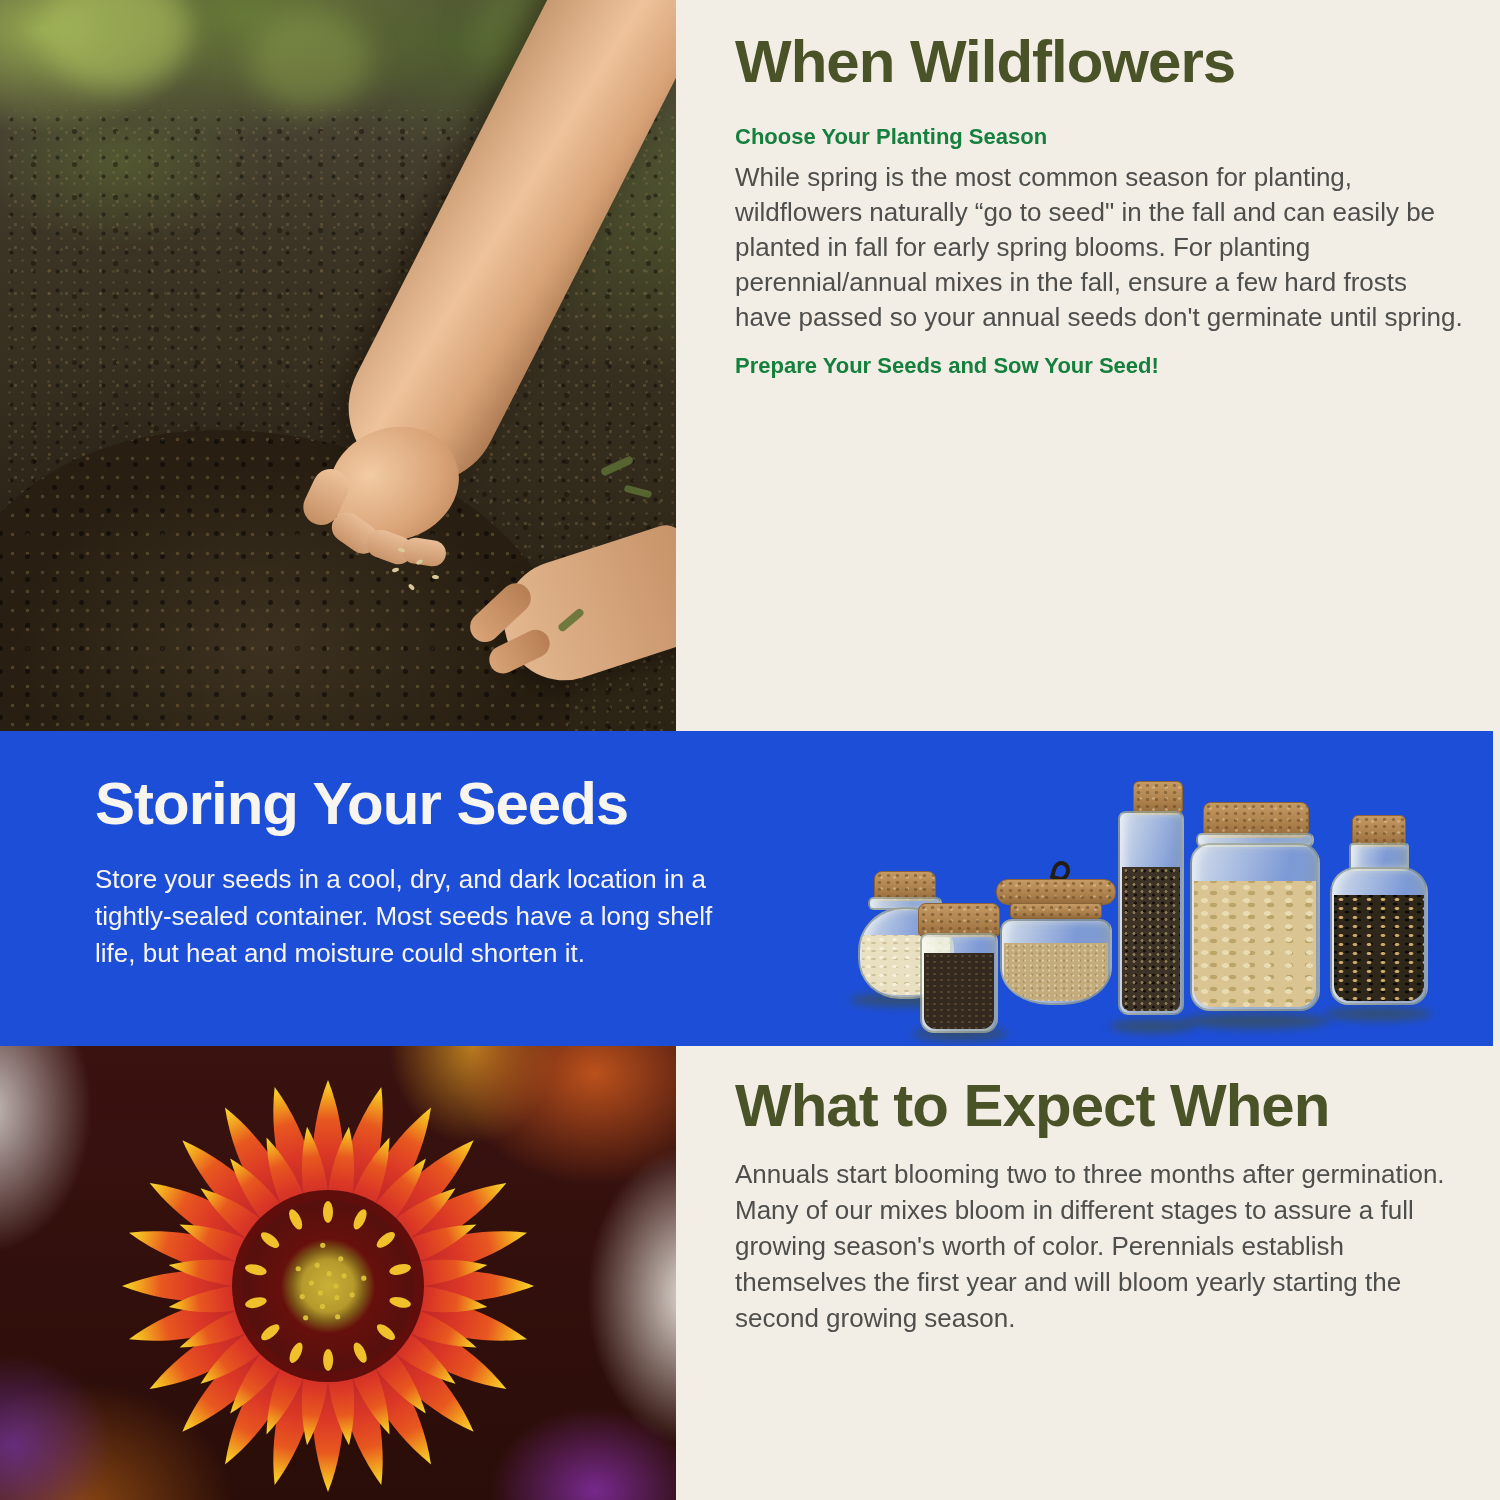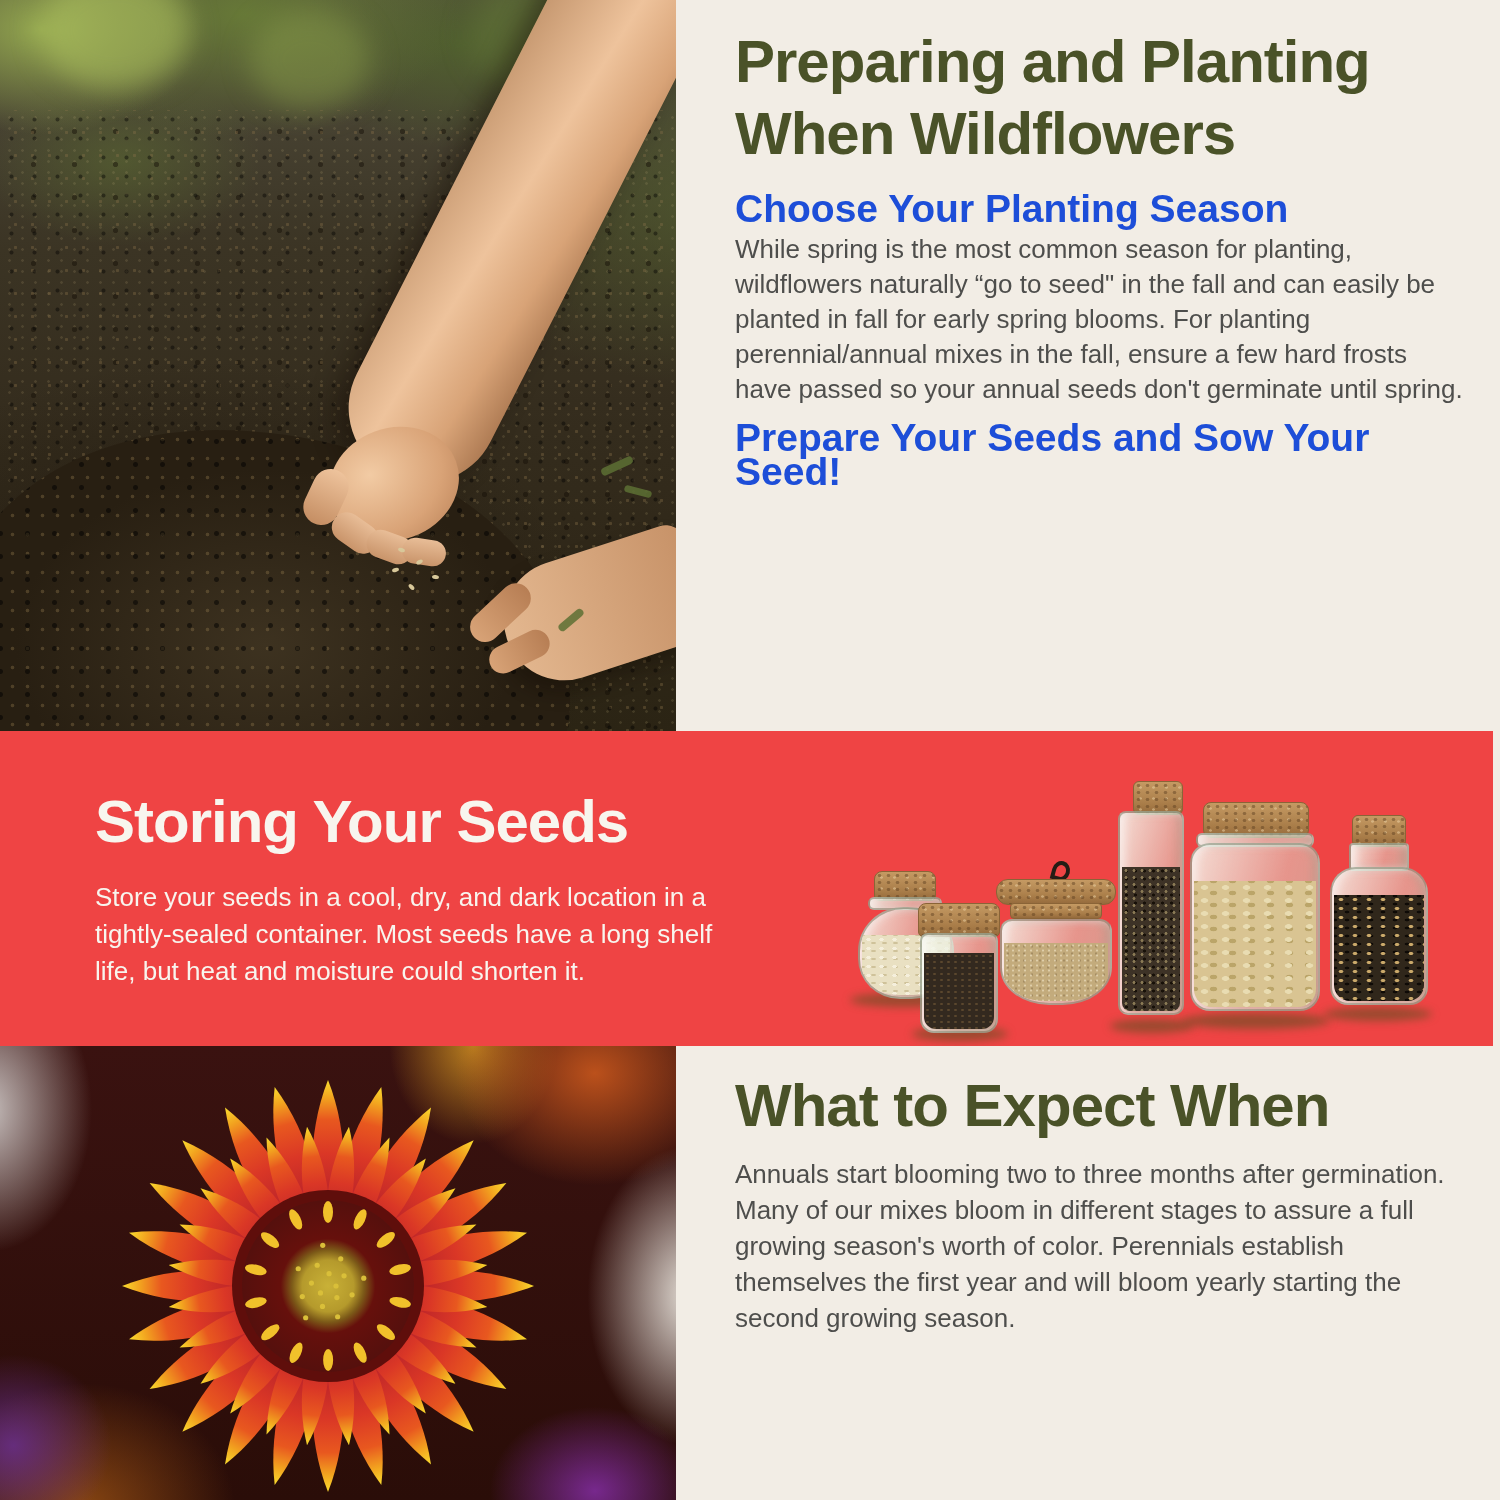--- a/index.html
+++ b/index.html
@@ -65,26 +65,26 @@
   .sp2{left:624px;top:488px;width:28px;height:7px;transform:rotate(15deg);}
   .sp3{left:556px;top:616px;width:30px;height:8px;transform:rotate(-40deg);}
 
   
   .col-top{position:absolute;left:676px;top:0;width:824px;height:731px;
     padding:26px 30px 0 59px;box-sizing:border-box;background:#f2ede5;}
   h1,h2,h3,p{margin:0;}
   .big-title{font-size:60px;line-height:72px;font-weight:700;color:#4a5228;letter-spacing:-1px;}
   .big-title span{display:block;}
   .col-top .big-title{margin-bottom:22px;}
-  .sub{font-size:39px;line-height:34px;font-weight:700;color:#1d4ed8;margin:14px 0 6px 0;}
+  .sub{font-size:22px;line-height:34px;font-weight:700;color:#15803d;margin:14px 0 6px 0;}
   .body{font-size:26px;line-height:35px;color:#4e4e4c;}
 
   
-  .band{position:absolute;left:0;top:731px;width:1493px;height:315px;background:#ef4444;
-    padding:56px 0 0 95px;box-sizing:border-box;}
+  .band{position:absolute;left:0;top:731px;width:1493px;height:315px;background:#1d4ed8;
+    padding:38px 0 0 95px;box-sizing:border-box;}
   .band-title{font-size:60px;line-height:70px;font-weight:700;color:#f8f5ee;letter-spacing:-1px;}
   .band-body{font-size:26px;line-height:37px;color:#f8f5ee;width:640px;margin-top:22px;}
 
   
   .jars{position:absolute;inset:0;}
   .jar-part{position:absolute;box-sizing:border-box;}
   .shadow{border-radius:50%;background:rgba(70,80,25,.5);filter:blur(4px);}
   .cork{background-image:
       radial-gradient(rgba(90,60,30,.45) 1.5px, transparent 2.2px),
       radial-gradient(rgba(235,210,165,.5) 1px, transparent 1.8px),
@@ -187,21 +187,20 @@
       <div class="hfinger h1"></div>
       <div class="hfinger h2"></div>
     </div>
     <div class="sprout sp1"></div>
     <div class="sprout sp2"></div>
     <div class="sprout sp3"></div>
   </section>
 
   <section class="col-top">
     <h1 class="big-title">
-      <span>Preparing and Planting</span>
       <span>When Wildflowers</span>
     </h1>
     <h3 class="sub">Choose Your Planting Season</h3>
     <p class="body">While spring is the most common season for planting, wildflowers naturally “go to seed" in the fall and can easily be planted in fall for early spring blooms. For planting perennial/annual mixes in the fall, ensure a few hard frosts have passed so your annual seeds don't germinate until spring.</p>
     <h3 class="sub">Prepare Your Seeds and Sow Your Seed!</h3>
   </section>
 
   <section class="band">
     <h2 class="band-title">Storing Your Seeds</h2>
     <p class="band-body">Store your seeds in a cool, dry, and dark location in a tightly-sealed container. Most seeds have a long shelf life, but heat and moisture could shorten it.</p>

